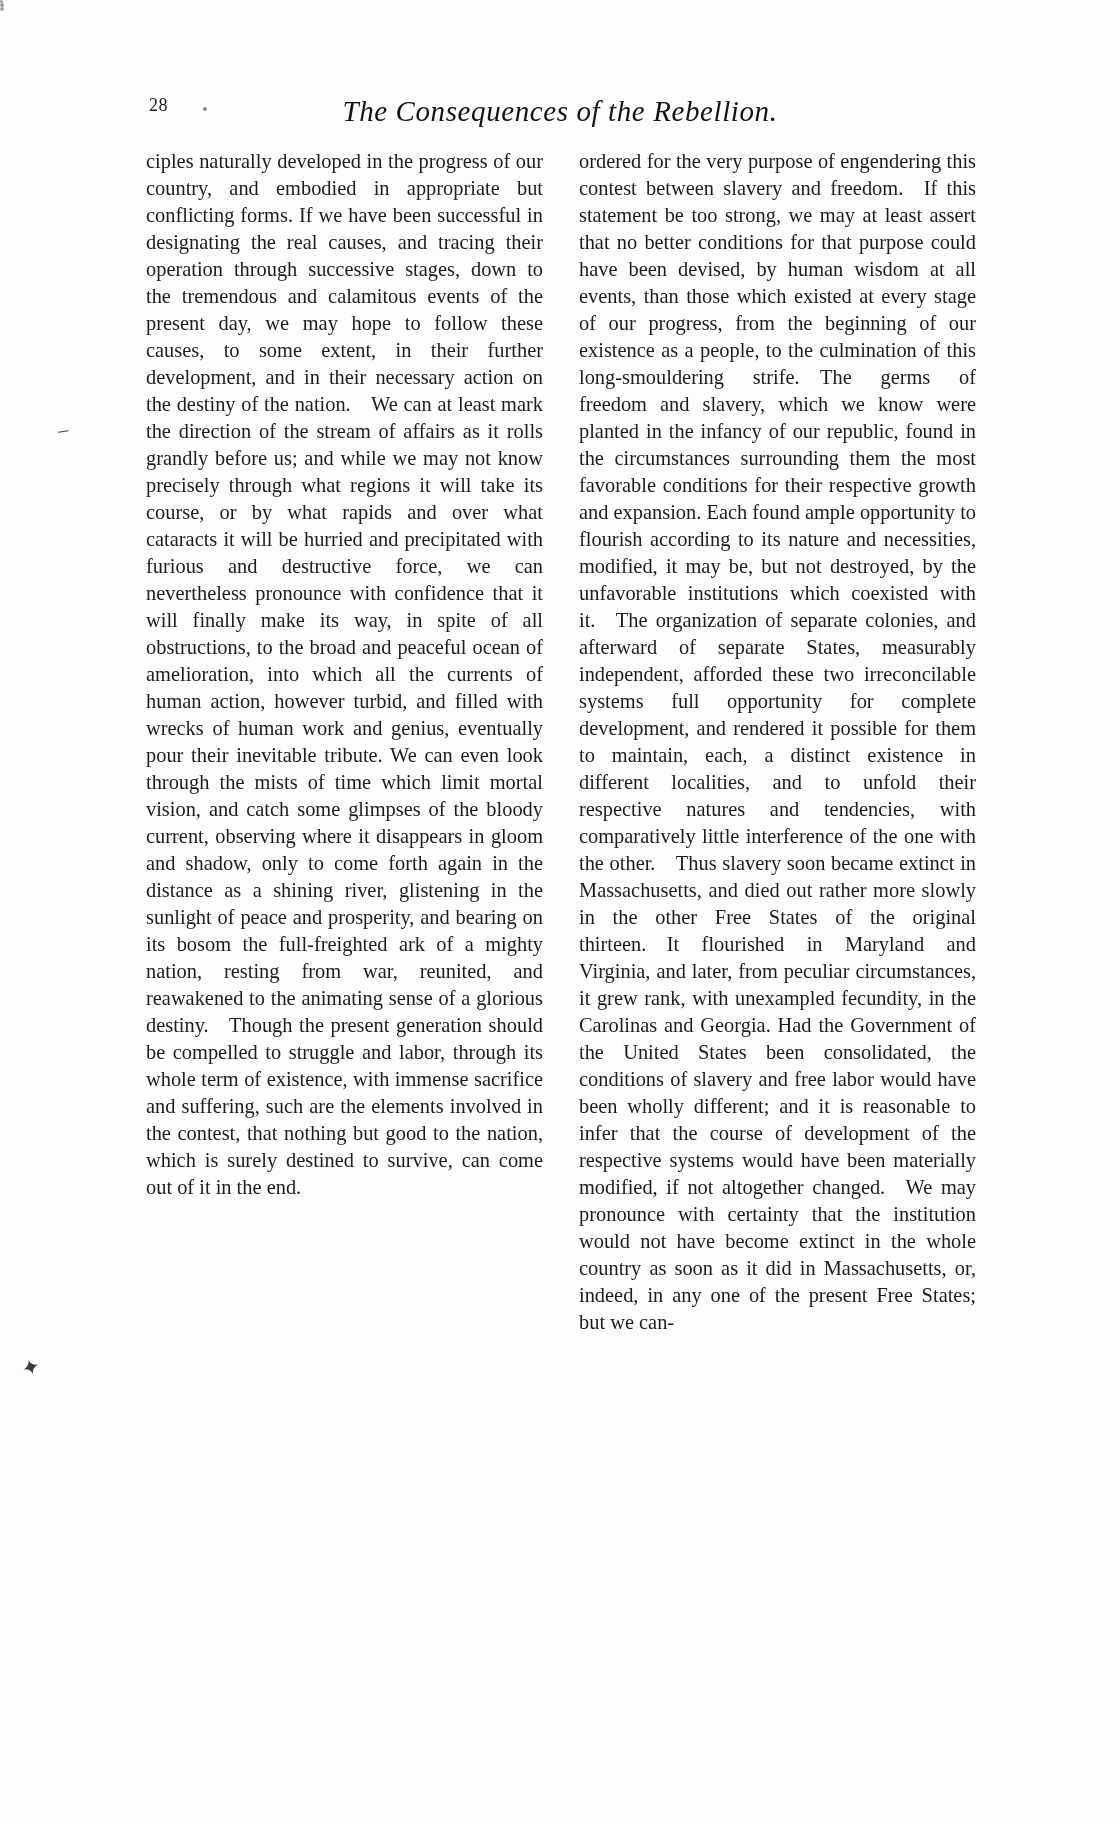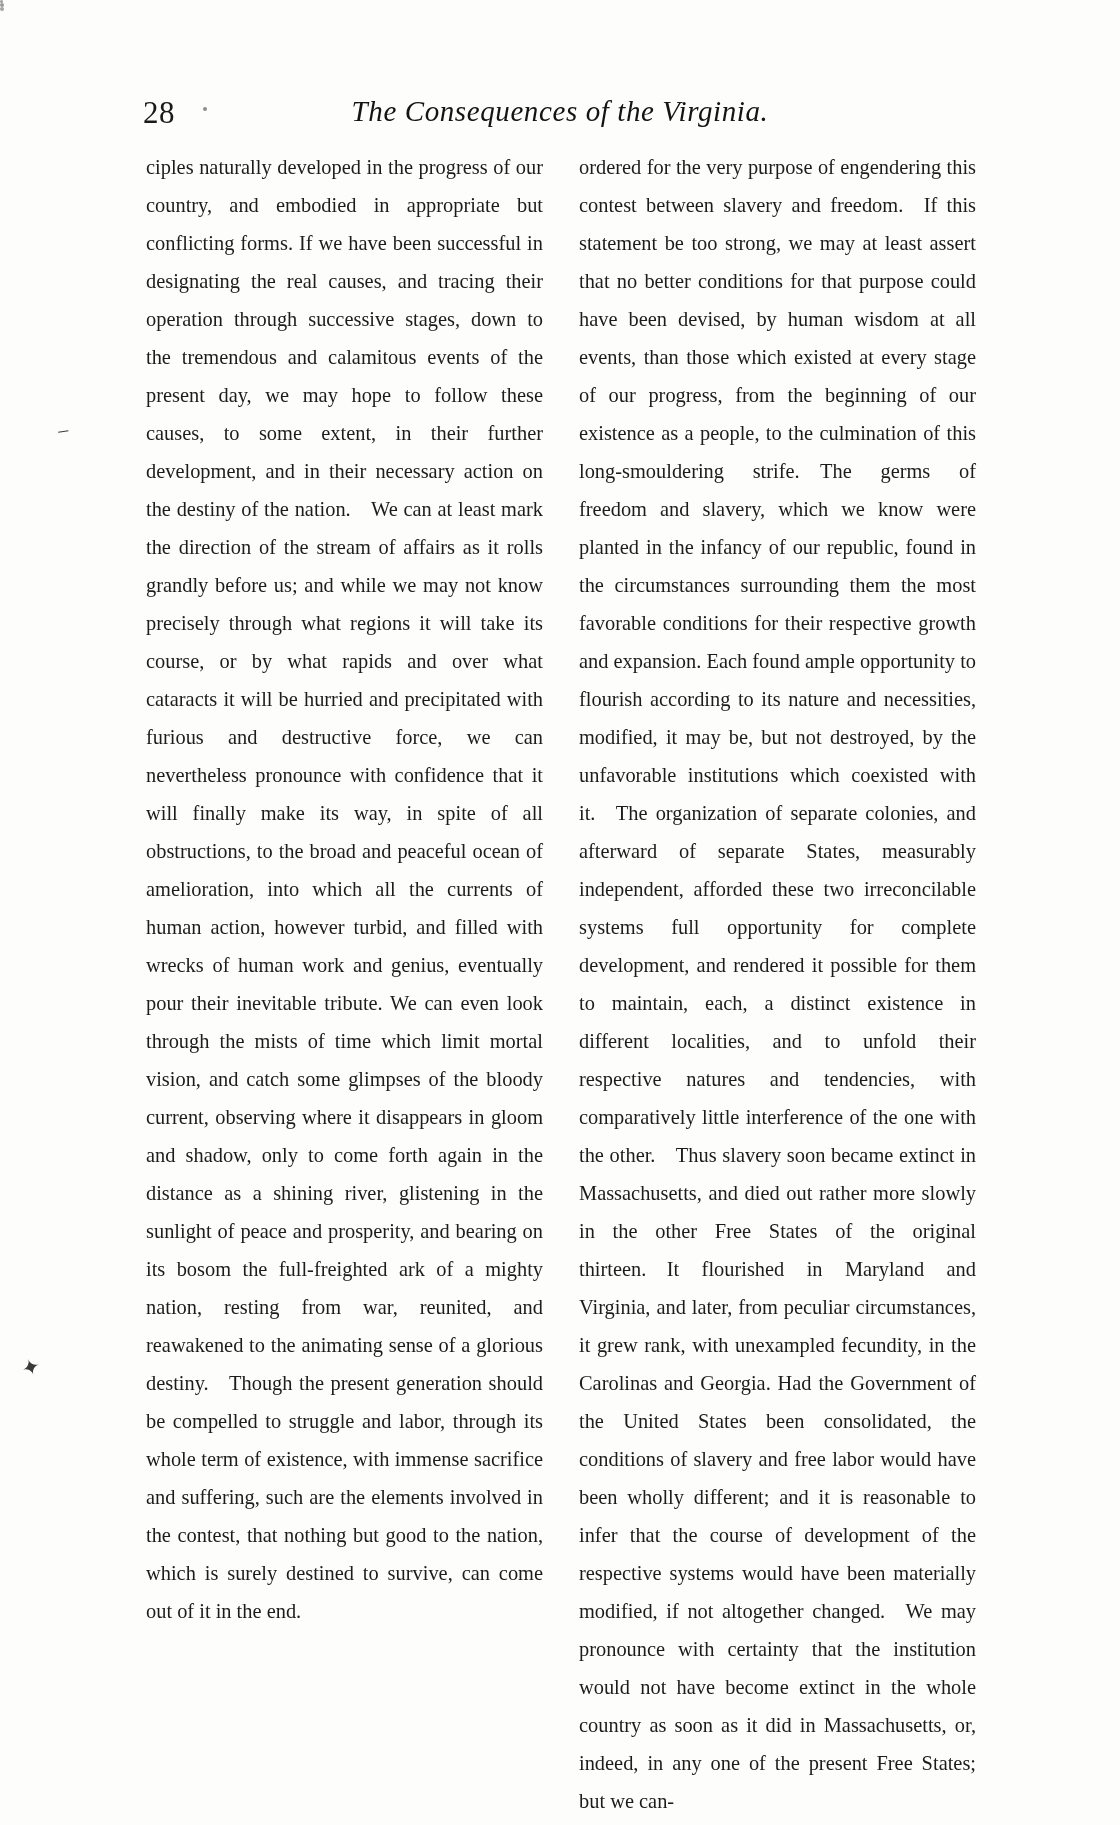--- a/index.html
+++ b/index.html
@@ -24,23 +24,23 @@
   }
   .header {
     position: absolute;
     left: 140px;
     top: 95px;
     width: 840px;
     height: 40px;
   }
   .folio {
     position: absolute;
-    left: 3px;
+    left: 9px;
     top: 0;
-    font-size: 31px;
+    font-size: 18px;
     font-family: "Liberation Serif", serif;
     letter-spacing: 0.5px;
     color: #1a1a1a;
   }
   .running-title {
     position: absolute;
     left: 0;
     top: 0;
     width: 840px;
     text-align: center;
@@ -53,21 +53,21 @@
     position: absolute;
     left: 146px;
     top: 148px;
     width: 830px;
     display: flex;
     justify-content: space-between;
   }
   .col {
     width: 397px;
     font-size: 20.4px;
-    line-height: 38px;
+    line-height: 27px;
     text-align: justify;
     text-justify: inter-word;
     color: #1c1c1c;
     hyphens: none;
   }
   .col p {
     margin: 0;
     text-indent: 0;
   }
   .col p.indent {
@@ -124,21 +124,21 @@
   }
 </style>
 </head>
 <body>
 
 <div class="page">
 
   <div class="header">
     <div class="folio">28</div>
     <div class="folio-dot"></div>
-    <div class="running-title">The Consequences of the Virginia.</div>
+    <div class="running-title">The Consequences of the Rebellion.</div>
   </div>
 
   <div class="columns">
     <div class="col">
       <p>ciples naturally developed in the progress of our country, and embodied in appropriate but conflicting forms. If we have been successful in designating the real causes, and tracing their operation through successive stages, down to the tremendous and calamitous events of the present day, we may hope to follow these causes, to some extent, in their further development, and in their necessary action on the destiny of the nation. We can at least mark the direction of the stream of affairs as it rolls grandly before us; and while we may not know precisely through what regions it will take its course, or by what rapids and over what cataracts it will be hurried and precipitated with furious and destructive force, we can nevertheless pronounce with confidence that it will finally make its way, in spite of all obstructions, to the broad and peaceful ocean of amelioration, into which all the currents of human action, however turbid, and filled with wrecks of human work and genius, eventually pour their inevitable tribute. We can even look through the mists of time which limit mortal vision, and catch some glimpses of the bloody current, observing where it disappears in gloom and shadow, only to come forth again in the distance as a shining river, glistening in the sunlight of peace and prosperity, and bearing on its bosom the full-freighted ark of a mighty nation, resting from war, reunited, and reawakened to the animating sense of a glorious destiny. Though the present generation should be compelled to struggle and labor, through its whole term of existence, with immense sacrifice and suffering, such are the elements involved in the contest, that nothing but good to the nation, which is surely destined to survive, can come out of it in the end.</p>
     </div>
     <div class="col">
       <p>ordered for the very purpose of engendering this contest between slavery and freedom. If this statement be too strong, we may at least assert that no better conditions for that purpose could have been devised, by human wisdom at all events, than those which existed at every stage of our progress, from the beginning of our existence as a people, to the culmination of this long-smouldering strife. The germs of freedom and slavery, which we know were planted in the infancy of our republic, found in the circumstances surrounding them the most favorable conditions for their respective growth and expansion. Each found ample opportunity to flourish according to its nature and necessities, modified, it may be, but not destroyed, by the unfavorable institutions which coexisted with it. The organization of separate colonies, and afterward of separate States, measurably independent, afforded these two irreconcilable systems full opportunity for complete development, and rendered it possible for them to maintain, each, a distinct existence in different localities, and to unfold their respective natures and tendencies, with comparatively little interference of the one with the other. Thus slavery soon became extinct in Massachusetts, and died out rather more slowly in the other Free States of the original thirteen. It flourished in Maryland and Virginia, and later, from peculiar circumstances, it grew rank, with unexampled fecundity, in the Carolinas and Georgia. Had the Government of the United States been consolidated, the conditions of slavery and free labor would have been wholly different; and it is reasonable to infer that the course of development of the respective systems would have been materially modified, if not altogether changed. We may pronounce with certainty that the institution would not have become extinct in the whole country as soon as it did in Massachusetts, or, indeed, in any one of the present Free States; but we can-</p>
     </div>
   </div>

